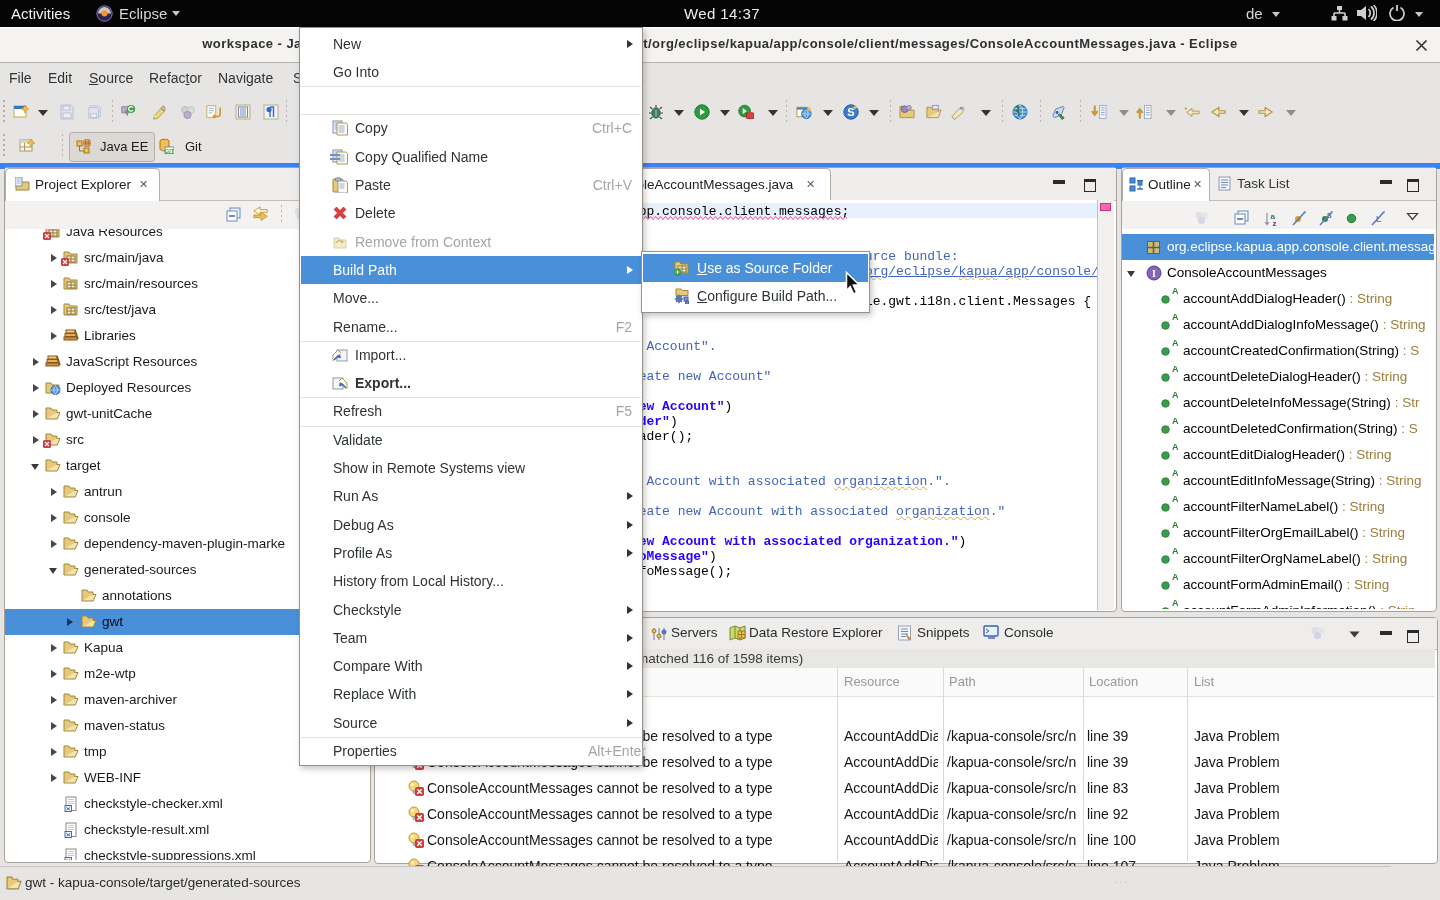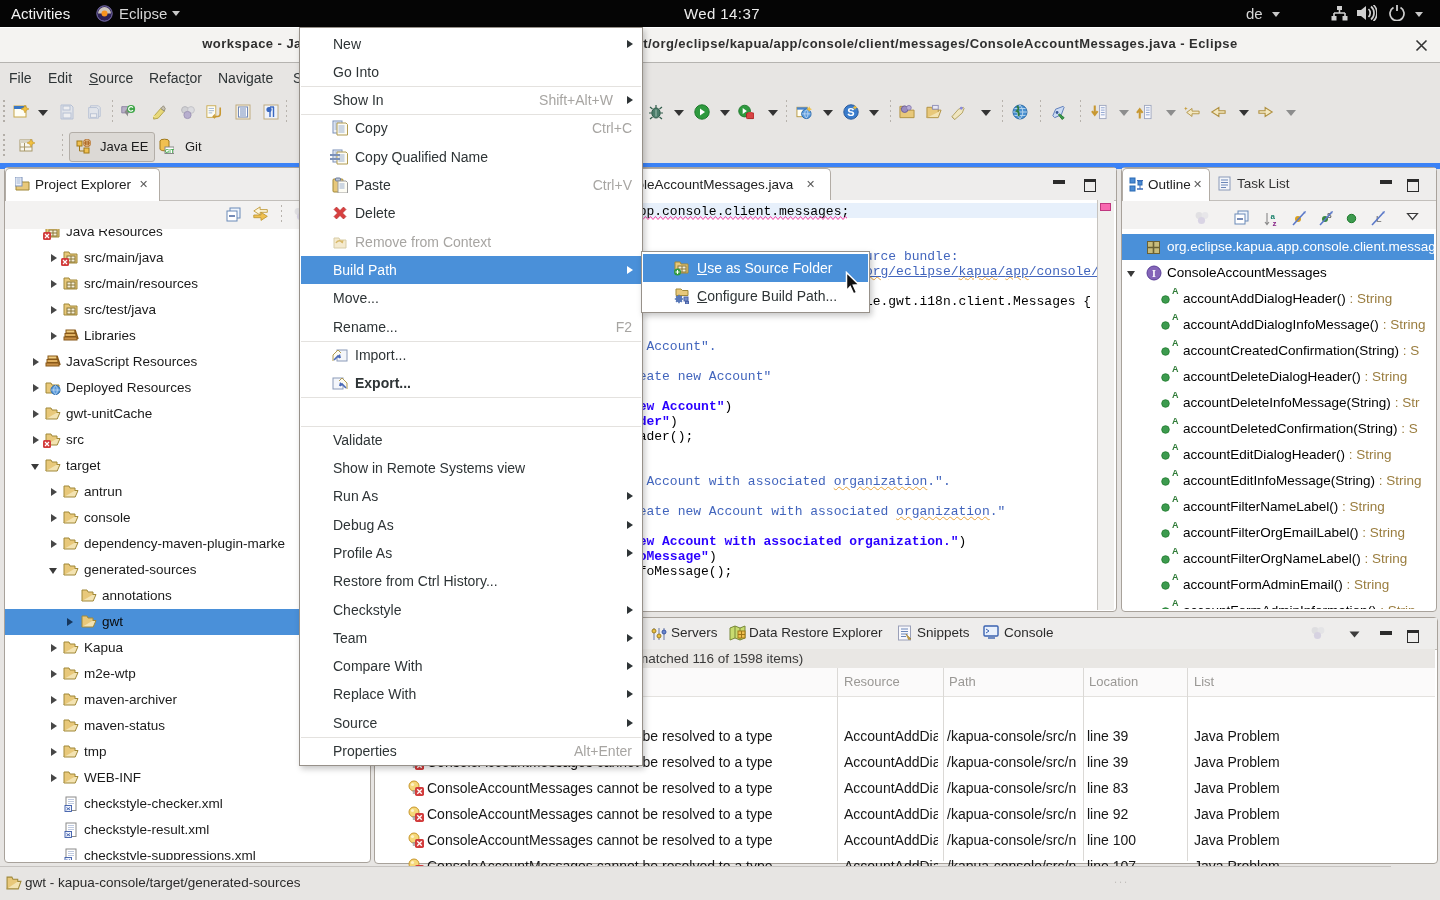--- a/index.html
+++ b/index.html
@@ -911,25 +911,20 @@
 
 <div id="cmenu" class="ab">
 <div class="mi" style="top:1.5px;">
       <span class="lbl">New</span>
       <span class="sub" style="border-left-color:#2e3436"></span>
     </div>
 <div class="mi" style="top:29.8px;">
       <span class="lbl">Go Into</span>
     </div>
 <div class="msep" style="top:58.1px"></div>
-<div class="mi" style="top:58.1px;">
-      <span class="lbl">Show In</span>
-      <span class="sc" style="right:28px">Shift+Alt+W</span>
-      <span class="sub" style="border-left-color:#2e3436"></span>
-    </div>
 <div class="msep" style="top:86.4px"></div>
 <div class="mi" style="top:86.4px;">
       <svg class="mico">
         <use href="#copyic"></use>
       </svg>
       <span class="lbli">Copy</span>
       <span class="sc">Ctrl+C</span>
     </div>
 <div class="mi" style="top:114.7px;">
       <svg class="mico">
@@ -978,41 +973,45 @@
       </svg>
       <span class="lbli">Import...</span>
     </div>
 <div class="mi" style="top:341.1px;font-weight:bold;">
       <svg class="mico" style="transform:scaleX(-1)">
         <use href="#impic"></use>
       </svg>
       <span class="lbli">Export...</span>
     </div>
 <div class="msep" style="top:369.4px"></div>
+<div class="mi" style="top:369.4px;">
+      <span class="lbl">Refresh</span>
+      <span class="sc">F5</span>
+    </div>
 <div class="msep" style="top:397.7px"></div>
 <div class="mi" style="top:397.7px;">
       <span class="lbl">Validate</span>
     </div>
 <div class="mi" style="top:426.0px;">
       <span class="lbl">Show in Remote Systems view</span>
     </div>
 <div class="mi" style="top:454.3px;">
       <span class="lbl">Run As</span>
       <span class="sub" style="border-left-color:#2e3436"></span>
     </div>
 <div class="mi" style="top:482.6px;">
       <span class="lbl">Debug As</span>
       <span class="sub" style="border-left-color:#2e3436"></span>
     </div>
 <div class="mi" style="top:510.9px;">
       <span class="lbl">Profile As</span>
       <span class="sub" style="border-left-color:#2e3436"></span>
     </div>
 <div class="mi" style="top:539.2px;">
-      <span class="lbl">Restore from Ctrl History...</span>
+      <span class="lbl">History from Local History...</span>
     </div>
 <div class="mi" style="top:567.5px;">
       <span class="lbl">Checkstyle</span>
       <span class="sub" style="border-left-color:#2e3436"></span>
     </div>
 <div class="mi" style="top:595.8px;">
       <span class="lbl">Team</span>
       <span class="sub" style="border-left-color:#2e3436"></span>
     </div>
 <div class="mi" style="top:624.1px;">
@@ -1021,21 +1020,21 @@
     </div>
 <div class="mi" style="top:652.4px;">
       <span class="lbl">Replace With</span>
       <span class="sub" style="border-left-color:#2e3436"></span>
     </div>
 <div class="mi" style="top:680.7px;">
       <span class="lbl">Source</span>
       <span class="sub" style="border-left-color:#2e3436"></span>
     </div>
 <div class="msep" style="top:709.0px"></div>
-<div class="mi" style="top:709.0px;">
+<div class="mi" style="top:709.0px;padding-left:14px;">
       <span class="lbl">Properties</span>
       <span class="sc">Alt+Enter</span>
     </div>
 </div>
 <div id="smenu" class="ab">
   <div class="mi" style="top:2px;background:#4a90d9;color:#fff;width:225px">
     <svg class="mico" style="left:31px">
         <use href="#pkgfolder"></use>
         <circle cx="3.5" cy="12" r="3.5" fill="#2f9a3f"></circle>
         <path d="M1.5 12h4M3.5 10v4" stroke="#fff" stroke-width="1.1"></path>

